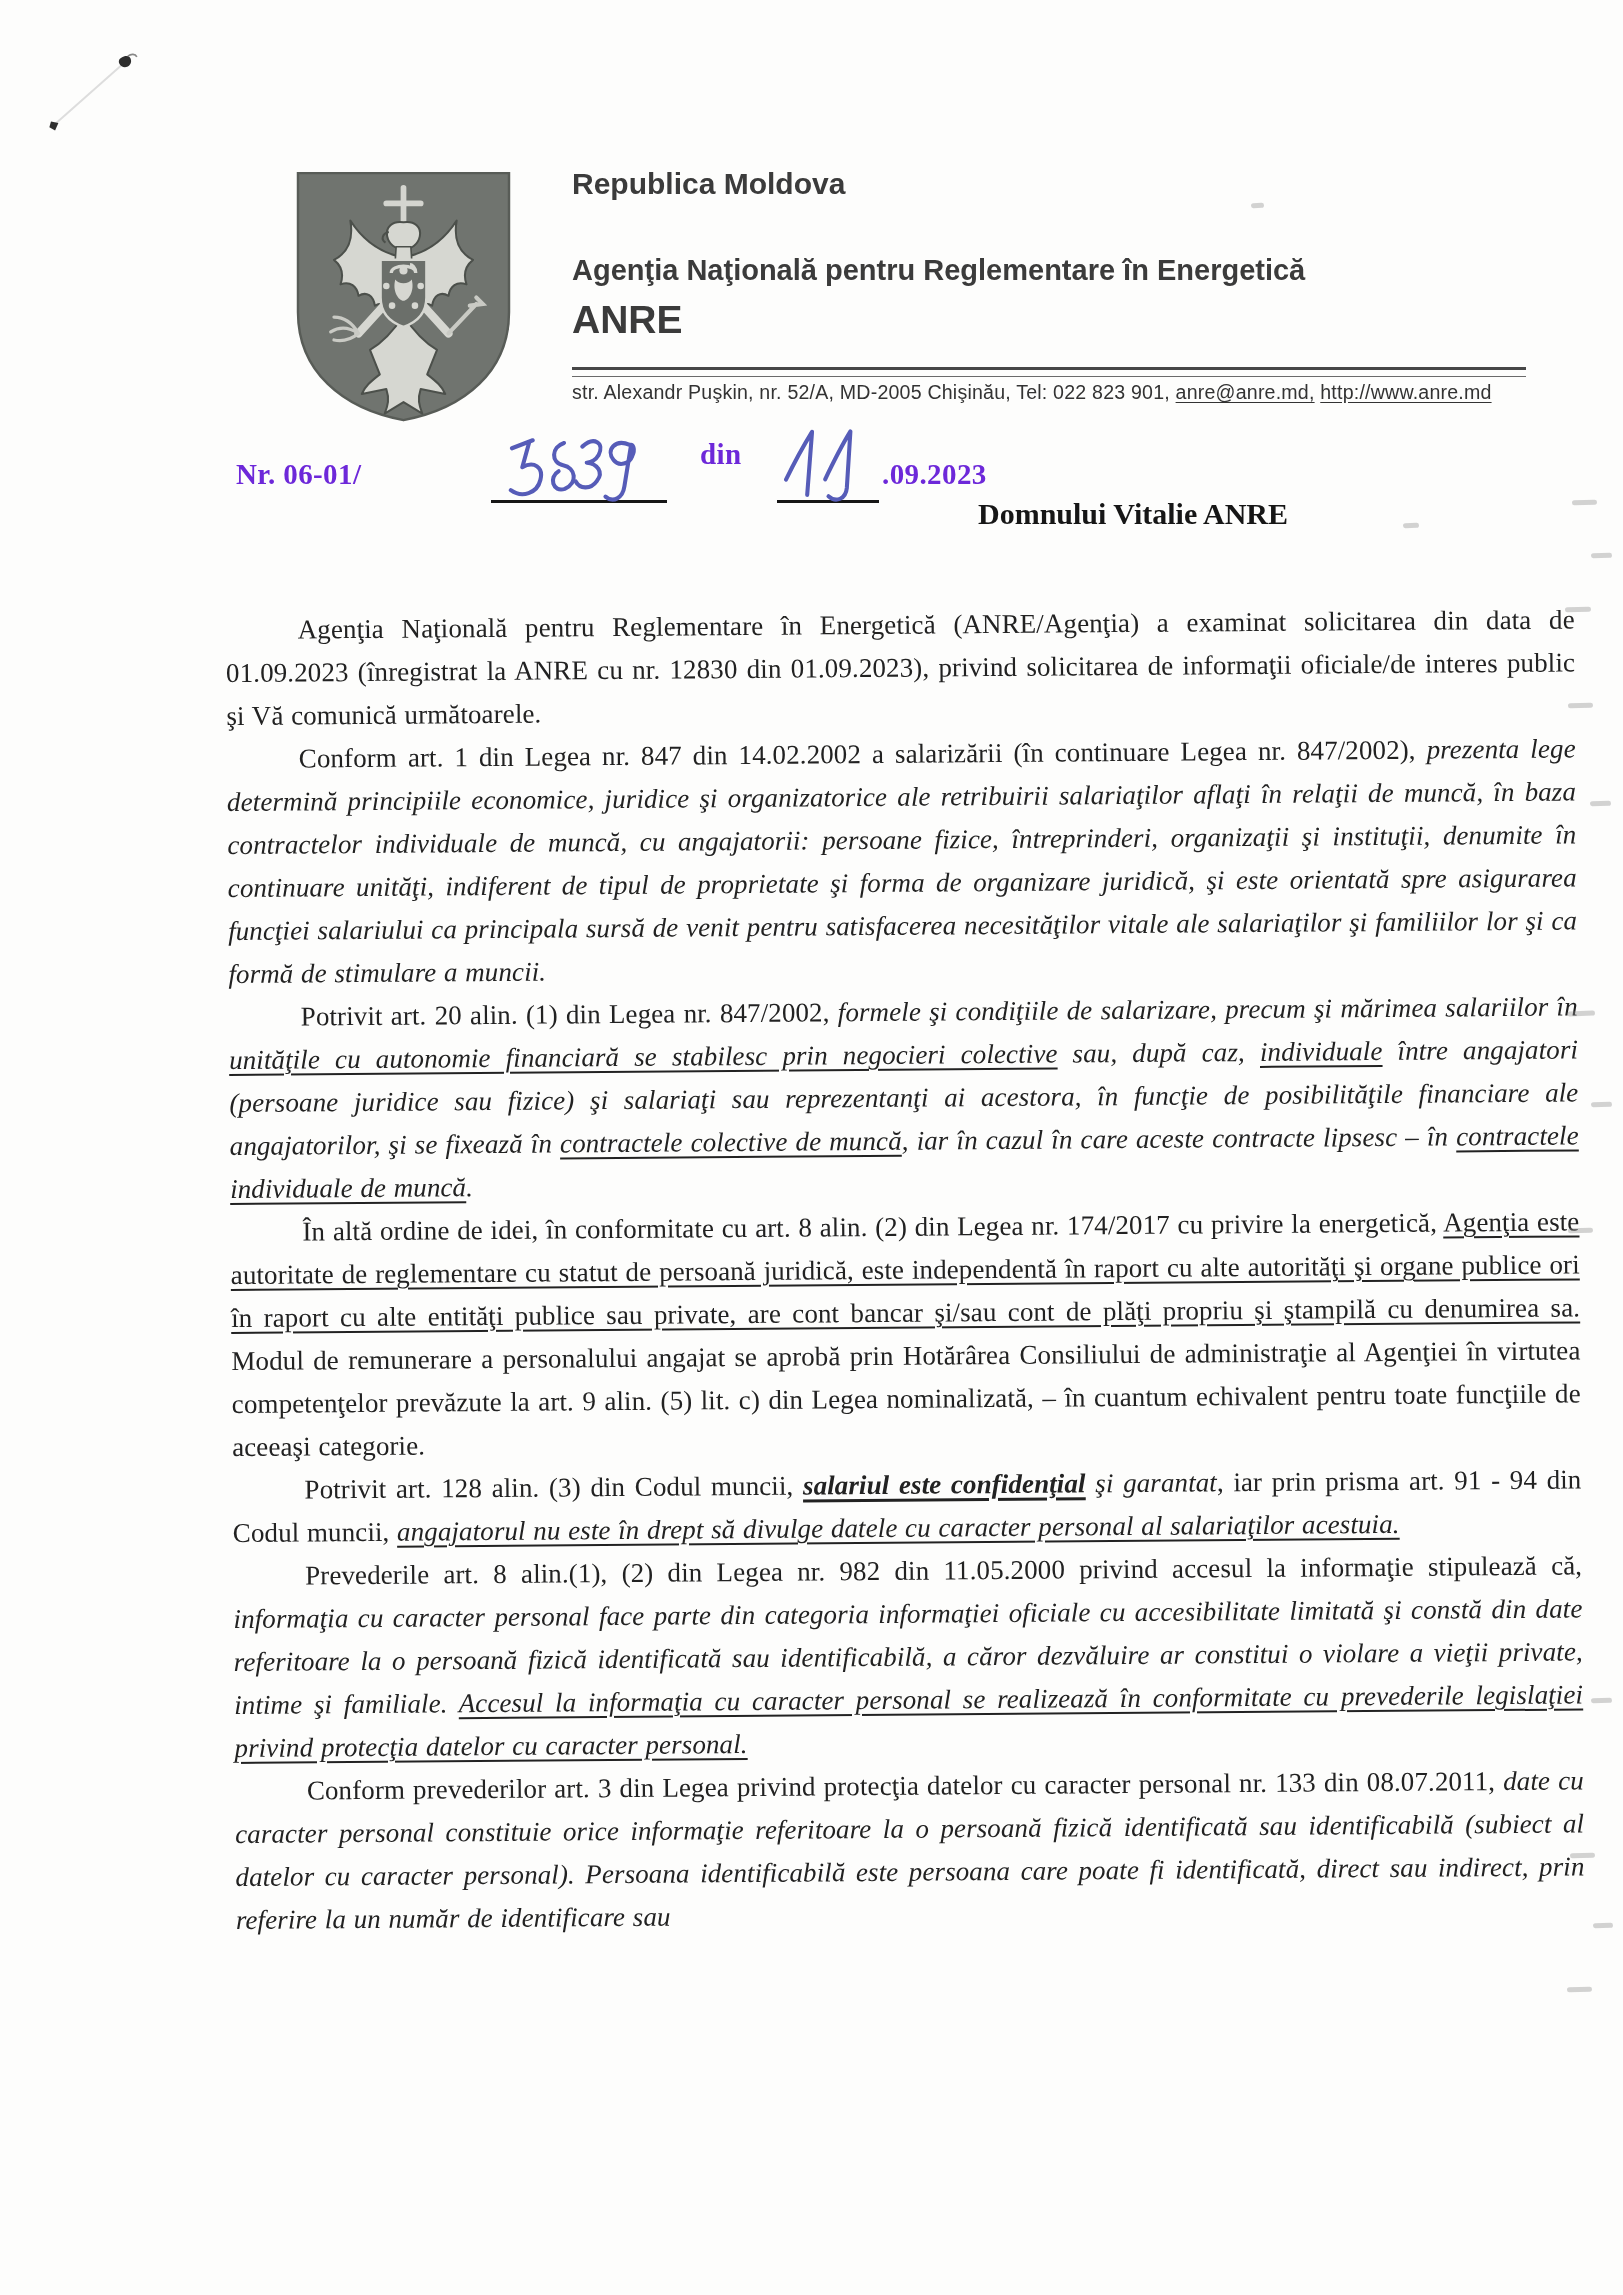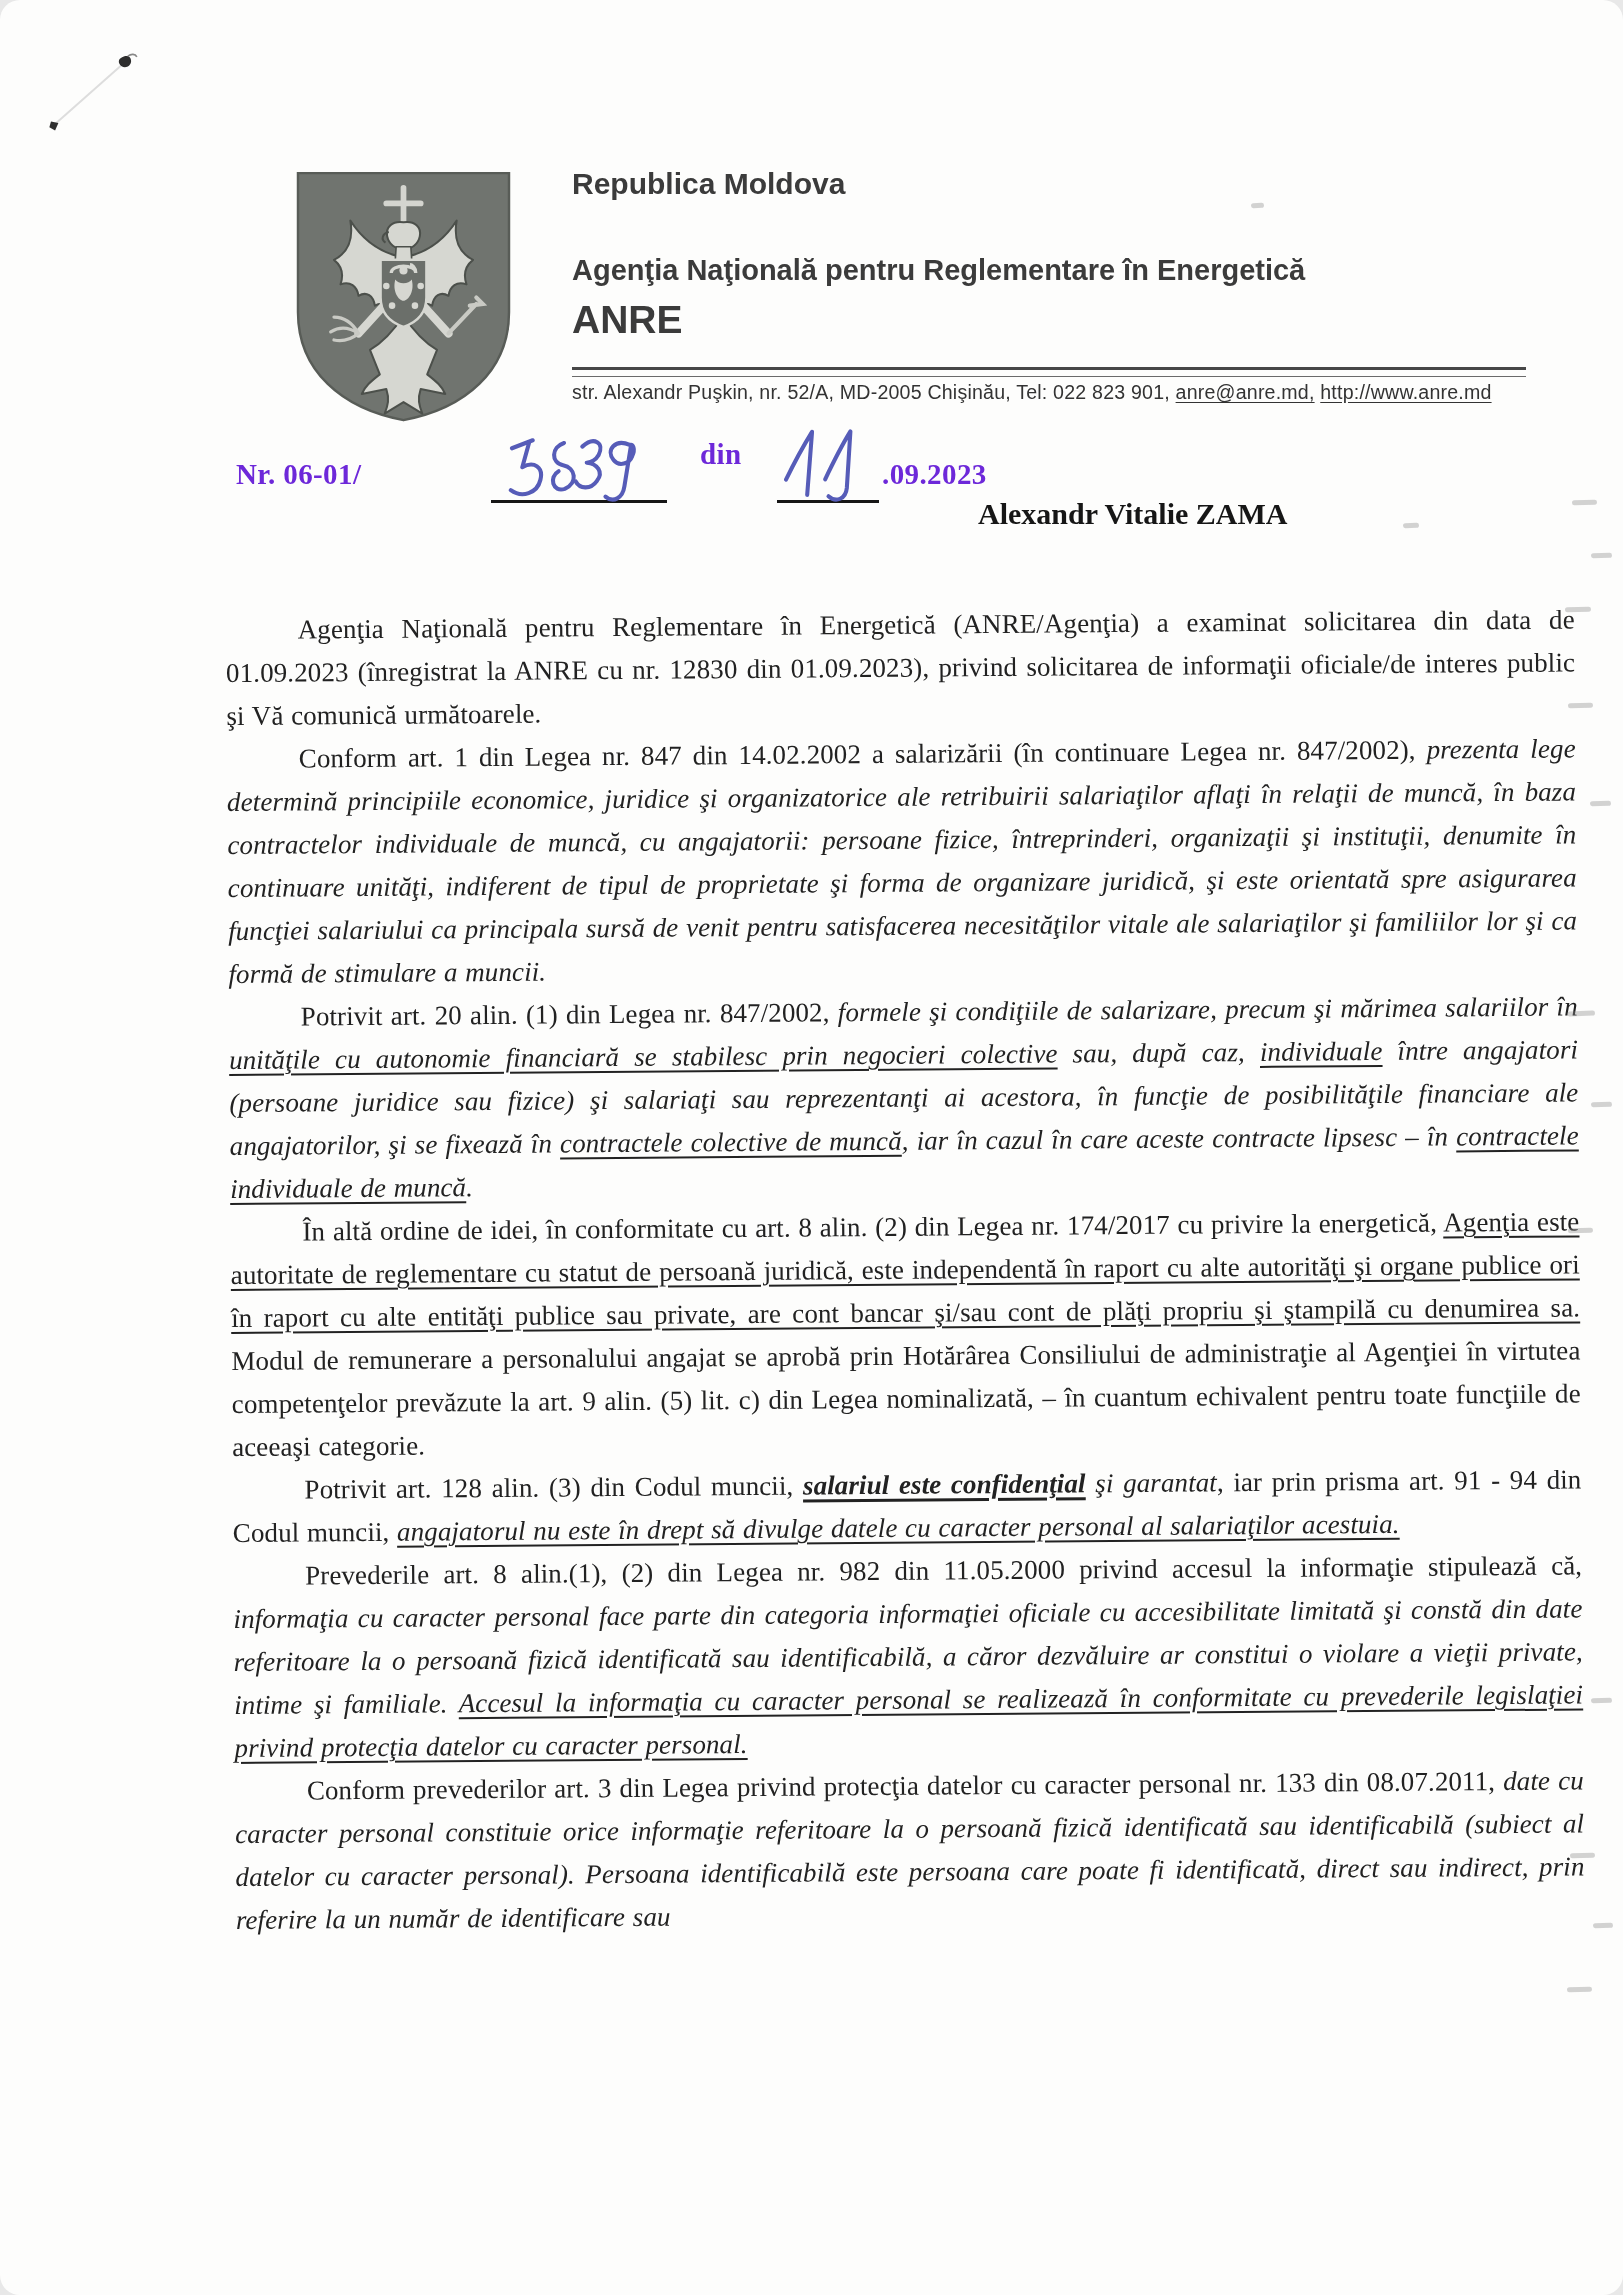--- a/index.html
+++ b/index.html
@@ -1,18 +1,18 @@
 <!DOCTYPE html>
 <html style="font-size:13px"><head>
 <meta charset="utf-8">
 <style>
   html,body{margin:0;padding:0;background:#e8e8e8;}
   .page{
     position:relative; width:1623px; height:2295px; background:#fdfdfc;
-    overflow:hidden; font-family:"Liberation Serif", serif; color:#1e1e1e;border-radius:20px;
+    overflow:hidden; font-family:"Liberation Serif", serif; color:#1e1e1e;
   }
   
   .crease{position:absolute; left:33px; top:33px; width:139px; height:123px;}
   .smudge{position:absolute; background:rgba(140,140,140,.38); border-radius:3.3px; transform:rotate(-2deg);}
   
   .emblem{position:absolute; left:280px; top:160px; width:247px; height:270px;}
   
   .hdr{position:absolute; left:572px; top:167px; width:961px; font-family:"Liberation Sans", sans-serif; color:#3b3b3b;}
   .h-country{position:absolute; left:0; top:0; font-size:30px; font-weight:bold;}
   .h-agency{position:absolute; left:0; top:87px; font-size:29px; font-weight:bold; white-space:nowrap;}
@@ -110,21 +110,21 @@
   <div class="ref ref-din">din</div>
   <div class="hw-line2"></div>
   <svg class="hw-day" viewBox="0 0 130 115" aria-label="11">
     <g fill="none" stroke="#565cb8" stroke-width="5" stroke-linecap="round" stroke-linejoin="round">
       <path d="M20,72 C32,50 46,28 55,15 L45,92"></path>
       <path d="M68,74 C80,52 93,30 102,17 L94,86 C92,99 80,104 71,95"></path>
     </g>
   </svg>
   <div class="ref ref-date">.09.2023</div>
 
-  <div class="rcp-name">Alexandr Vitalie ZAMA</div>
+  <div class="rcp-name">Domnului Vitalie ANRE</div>
 
   <div class="body-text" id="body-text">
       <p><span class="r-n">Agenţia Naţională pentru Reglementare în Energetică (ANRE/Agenţia) a examinat solicitarea din data de 01.09.2023 (înregistrat la ANRE cu nr. 12830 din 01.09.2023), privind solicitarea de informaţii oficiale/de interes public şi Vă comunică următoarele.</span></p>
       <p><span class="r-n">Conform art. 1 din Legea nr. 847 din 14.02.2002 a salarizării (în continuare Legea nr. 847/2002), </span><span class="r-i">prezenta lege determină principiile economice, juridice şi organizatorice ale retribuirii salariaţilor aflaţi în relaţii de muncă, în baza contractelor individuale de muncă, cu angajatorii: persoane fizice, întreprinderi, organizaţii şi instituţii, denumite în continuare unităţi, indiferent de tipul de proprietate şi forma de organizare juridică, şi este orientată spre asigurarea funcţiei salariului ca principala sursă de venit pentru satisfacerea necesităţilor vitale ale salariaţilor şi familiilor lor şi ca formă de stimulare a muncii.</span></p>
       <p><span class="r-n">Potrivit art. 20 alin. (1) din Legea nr. 847/2002, </span><span class="r-i">formele şi condiţiile de salarizare, precum şi mărimea salariilor în </span><span class="r-iu">unităţile cu autonomie financiară se stabilesc prin negocieri colective</span><span class="r-i"> sau, după caz, </span><span class="r-iu">individuale</span><span class="r-i"> între angajatori (persoane juridice sau fizice) şi salariaţi sau reprezentanţi ai acestora, în funcţie de posibilităţile financiare ale angajatorilor, şi se fixează în </span><span class="r-iu">contractele colective de muncă</span><span class="r-i">, iar în cazul în care aceste contracte lipsesc – în </span><span class="r-iu">contractele individuale de muncă</span><span class="r-i">.</span></p>
       <p><span class="r-n">În altă ordine de idei, în conformitate cu art. 8 alin. (2) din Legea nr. 174/2017 cu privire la energetică, </span><span class="r-u">Agenţia este autoritate de reglementare cu statut de persoană juridică, este independentă în raport cu alte autorităţi şi organe publice ori în raport cu alte entităţi publice sau private, are cont bancar şi/sau cont de plăţi propriu şi ştampilă cu denumirea sa.</span><span class="r-n"> Modul de remunerare a personalului angajat se aprobă prin Hotărârea Consiliului de administraţie al Agenţiei în virtutea competenţelor prevăzute la art. 9 alin. (5) lit. c) din Legea nominalizată, – în cuantum echivalent pentru toate funcţiile de aceeaşi categorie.</span></p>
       <p><span class="r-n">Potrivit art. 128 alin. (3) din Codul muncii, </span><span class="r-biu">salariul este confidenţial</span><span class="r-i"> şi garantat</span><span class="r-n">, iar prin prisma art. 91 - 94 din Codul muncii, </span><span class="r-iu">angajatorul nu este în drept să divulge datele cu caracter personal al salariaţilor acestuia.</span></p>
       <p><span class="r-n">Prevederile art. 8 alin.(1), (2) din Legea nr. 982 din 11.05.2000 privind accesul la informaţie stipulează că, </span><span class="r-i">informaţia cu caracter personal face parte din categoria informaţiei oficiale cu accesibilitate limitată şi constă din date referitoare la o persoană fizică identificată sau identificabilă, a căror dezvăluire ar constitui o violare a vieţii private, intime şi familiale. </span><span class="r-iu">Accesul la informaţia cu caracter personal se realizează în conformitate cu prevederile legislaţiei privind protecţia datelor cu caracter personal.</span></p>
       <p><span class="r-n">Conform prevederilor art. 3 din Legea privind protecţia datelor cu caracter personal nr. 133 din 08.07.2011, </span><span class="r-i">date cu caracter personal constituie orice informaţie referitoare la o persoană fizică identificată sau identificabilă (subiect al datelor cu caracter personal). Persoana identificabilă este persoana care poate fi identificată, direct sau indirect, prin referire la un număr de identificare sau</span></p>
     </div>

